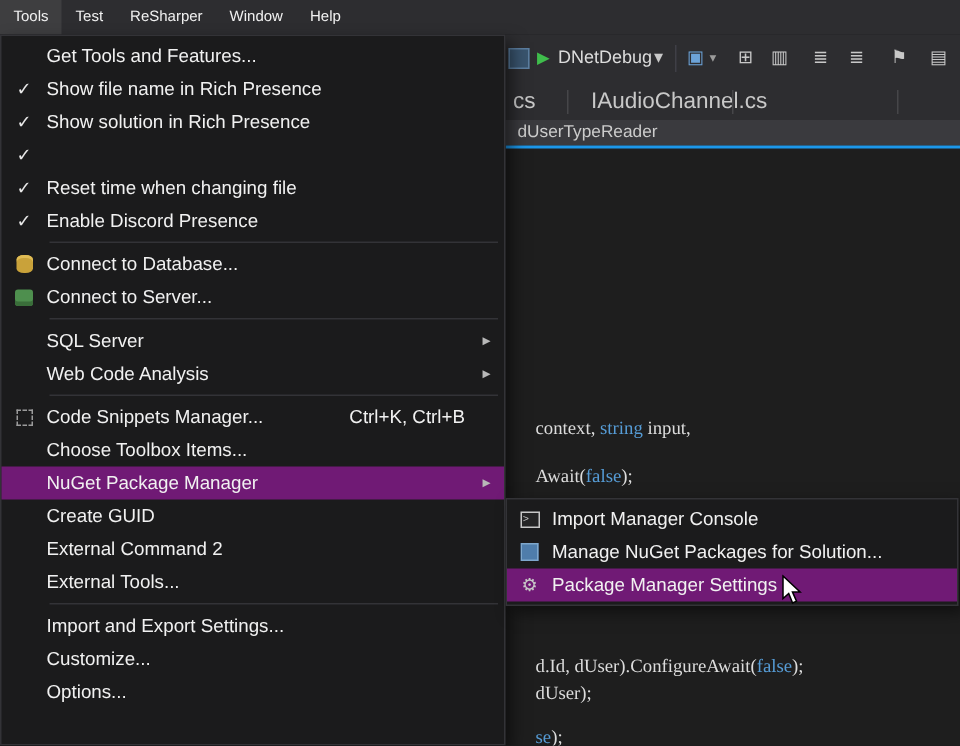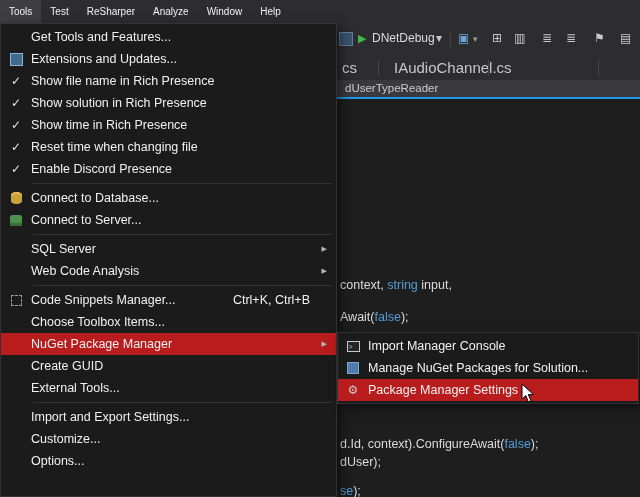--- a/index.html
+++ b/index.html
@@ -30,30 +30,30 @@
   
   .tabbar{position:absolute;top:56px;left:0;right:0;height:24px;background:#2d2d30;z-index:5;}
   .tab{position:absolute;top:0;height:24px;line-height:24px;font-size:15px;color:#c8c8c8;}
   .tabdiv{position:absolute;top:4px;width:1px;height:16px;background:#464649;}
   .navstrip{position:absolute;top:80px;left:0;right:0;height:17px;background:#3a3a3e;
     color:#cccccc;font-size:11.5px;line-height:17px;z-index:5;}
   .navtext{margin-left:345px;}
   .accent-line{position:absolute;top:97px;left:337px;right:0;height:2px;background:#1c97ea;z-index:5;}
 
   
-  .code{position:absolute;left:340px;font-family:Liberation Sans, sans-serif;
+  .code{position:absolute;left:357px;font-family:Liberation Serif, serif;
     font-size:12.5px;color:#dcdcdc;white-space:pre;z-index:1;text-align:right;}
   .kw{color:#569cd6;}
 
   
   .menu{position:absolute;top:23px;left:0;width:337px;height:474px;box-sizing:border-box;
     background:#1b1b1c;border:1px solid #333337;box-shadow:4px 4px 10px rgba(0,0,0,.5);
     padding-top:2px;font-size:12.5px;color:#f1f1f1;z-index:50;}
   .item{display:flex;align-items:center;height:22px;position:relative;cursor:default;}
-  .item.hl{background:#b91c1c;}
+  .item.hl{background:#701a75;}
   .col{width:30px;flex:0 0 30px;display:flex;justify-content:center;align-items:center;}
   .lbl{flex:1;white-space:nowrap;}
   .sc{color:#f1f1f1;padding-right:26px;white-space:nowrap;}
   .arrow{position:absolute;right:9px;top:7px;font-size:7px;color:#b8b8b8;font-family:"DejaVu Sans",sans-serif;}
   .sep{height:1px;background:#333337;margin:3px 4px 3px 32px;}
   .chk{font-size:12px;color:#e8e8e8;font-family:"DejaVu Sans",sans-serif;}
 
   
   .icoext{width:11px;height:11px;background:#3e6b8e;border:1px solid #8fb4d6;}
   .icodb{width:11px;height:12px;background:#c9a23a;border-radius:5px/3px;box-shadow:inset 0 2px 0 #e0bc55;}
@@ -71,29 +71,28 @@
 
   .cursor{position:absolute;left:521px;top:383px;z-index:100;pointer-events:none;}
 </style>
 </head>
 <body>
 
 <div class="screen">
 
   <div class="code" style="top:278px"><span>context, </span><span class="kw">string</span><span> input,</span></div>
   <div class="code" style="top:310px"><span>Await(</span><span class="kw">false</span><span>);</span></div>
-  <div class="code" style="top:437px"><span>d.Id, context).ConfigureAwait(</span><span class="kw">false</span><span>);</span></div>
+  <div class="code" style="top:437px"><span>d.Id, dUser).ConfigureAwait(</span><span class="kw">false</span><span>);</span></div>
   <div class="code" style="top:455px"><span>dUser);</span></div>
   <div class="code" style="top:484px"><span class="kw">se</span><span>);</span></div>
 
   <div class="menubar">
     <div class="mi open">Tools</div>
     <div class="mi">Test</div>
     <div class="mi">ReSharper</div>
-    <div class="mi">Analyze</div>
     <div class="mi">Window</div>
     <div class="mi">Help</div>
   </div>
 
   <div class="toolbar">
     <span class="tsquare" style="left:339px"></span>
     <span class="ticon play" style="left:358px">▶</span>
     <span class="tlabel" style="left:372px">DNetDebug</span>
     <span class="ticon" style="left:436px">▾</span>
     <div class="tsep" style="left:450px"></div>
@@ -120,41 +119,34 @@
   </div>
   <div class="accent-line"></div>
 
   <div class="menu">
     <div class="item">
       <span class="col"></span>
       <span class="lbl">Get Tools and Features...</span>
     </div>
     <div class="item">
       <span class="col">
-          <span class="icoext"></span>
-        </span>
-      <span class="lbl">Extensions and Updates...</span>
-    </div>
-    <div class="item">
-      <span class="col">
           <span class="chk">✓</span>
         </span>
       <span class="lbl">Show file name in Rich Presence</span>
     </div>
     <div class="item">
       <span class="col">
           <span class="chk">✓</span>
         </span>
       <span class="lbl">Show solution in Rich Presence</span>
     </div>
     <div class="item">
       <span class="col">
           <span class="chk">✓</span>
         </span>
-      <span class="lbl">Show time in Rich Presence</span>
     </div>
     <div class="item">
       <span class="col">
           <span class="chk">✓</span>
         </span>
       <span class="lbl">Reset time when changing file</span>
     </div>
     <div class="item">
       <span class="col">
           <span class="chk">✓</span>
@@ -198,20 +190,24 @@
       <span class="lbl">Choose Toolbox Items...</span>
     </div>
     <div class="item hl">
       <span class="col"></span>
       <span class="lbl">NuGet Package Manager</span>
       <span class="arrow">▶</span>
     </div>
     <div class="item">
       <span class="col"></span>
       <span class="lbl">Create GUID</span>
+    </div>
+    <div class="item">
+      <span class="col"></span>
+      <span class="lbl">External Command 2</span>
     </div>
     <div class="item">
       <span class="col"></span>
       <span class="lbl">External Tools...</span>
     </div>
     <div class="sep"></div>
     <div class="item">
       <span class="col"></span>
       <span class="lbl">Import and Export Settings...</span>
     </div>

